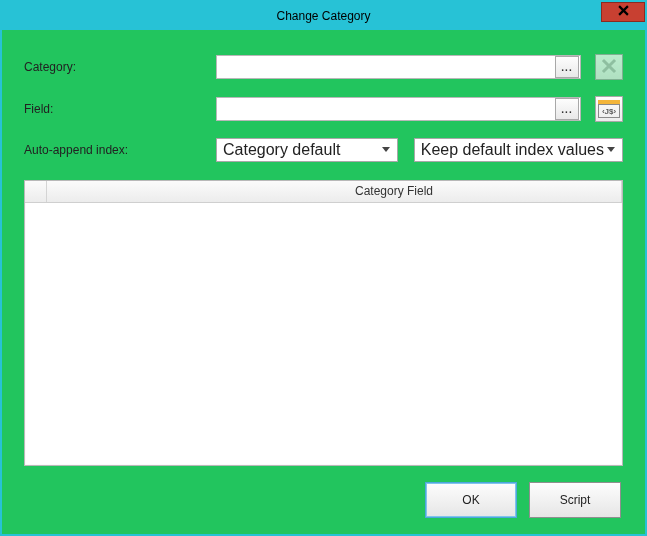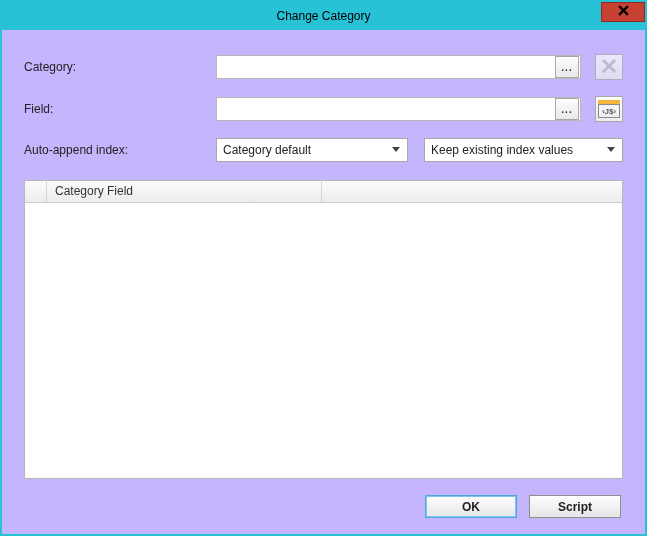--- a/index.html
+++ b/index.html
@@ -39,21 +39,21 @@
     display: flex;
     align-items: center;
     justify-content: center;
     cursor: pointer;
   }
   .close-btn svg { width: 11px; height: 11px; stroke: #000; stroke-width: 2; }
 
   .body {
     flex: 1;
     padding: 24px 22px 14px 22px;
-    background: #c4b5fd;
+    background: #22c55e;
     display: flex;
     flex-direction: column;
   }
 
   .form-row {
     display: flex;
     align-items: center;
     margin-bottom: 16px;
     gap: 8px;
   }
@@ -106,21 +106,21 @@
   }
 
   .select {
     height: 24px;
     border: 1px solid #a8a8a8;
     background: #fff;
     display: flex;
     align-items: center;
     padding: 0 4px 0 6px;
     cursor: pointer;
-    font-size: 12px;
+    font-size: 16px;
   }
   .select .label { flex:1; overflow:hidden; white-space:nowrap; text-overflow:ellipsis;}
   .select .caret { width: 14px; display:flex; justify-content:center; }
   .select .caret svg { width:8px; height:6px; }
 
   .auto-row .select.primary { width: 192px; }
   .auto-row .select.secondary { flex:1; margin-left: 8px; }
 
   .table-wrap {
     flex: 1;
@@ -130,46 +130,47 @@
     flex-direction: column;
     margin-top: 2px;
     margin-bottom: 16px;
     box-shadow: inset 0 0 0 1px rgba(0,0,0,0.02);
   }
   .table-header {
     height: 22px;
     display: flex;
     background: linear-gradient(#fbfbfb,#ececec);
     border-bottom: 1px solid #cfcfcf;
+    justify-content: space-between;
   }
   .th {
     border-right: 1px solid #d4d4d4;
     padding: 3px 8px;
     font-size: 12px;
     color: #333;
   }
   .th.gutter { width: 22px; border-right: 1px solid #d4d4d4;}
   .th.colA { width: 275px; }
   .th.colB { flex: 1; border-right: none; }
   .table-body { flex:1; }
 
   .footer {
     display: flex;
     justify-content: flex-end;
     gap: 12px;
     padding: 0 2px 2px 0;
   }
   .push-btn {
     min-width: 92px;
-    height: 23px;
+    height: 36px;
     border: 1px solid #8f8f8f;
     background: linear-gradient(#fdfdfd,#e6e6e6);
     font-size: 12px;
     cursor: pointer;
-    display:flex; align-items:center; justify-content:center;font-weight:bold;
+    display:flex; align-items:center; justify-content:center;
   }
   .push-btn.default {
     border: 1px solid #4ea6dd;
     box-shadow: 0 0 0 1px #7fc4ea inset;
   }
 
   
   .script-icon {
     width: 22px; height: 18px;
     position: relative;
@@ -243,21 +244,21 @@
       <div class="form-label">Auto-append index:</div>
       <div class="select primary">
         <span class="label">Category default</span>
         <span class="caret">
           <svg viewBox="0 0 8 6">
               <path d="M0 0 L4 5 L8 0 Z" fill="#444"></path>
             </svg>
         </span>
       </div>
       <div class="select secondary">
-        <span class="label">Keep existing index values</span>
+        <span class="label">Keep default index values</span>
         <span class="caret">
           <svg viewBox="0 0 8 6">
               <path d="M0 0 L4 5 L8 0 Z" fill="#444"></path>
             </svg>
         </span>
       </div>
     </div>
 
     <div class="table-wrap">
       <div class="table-header">

